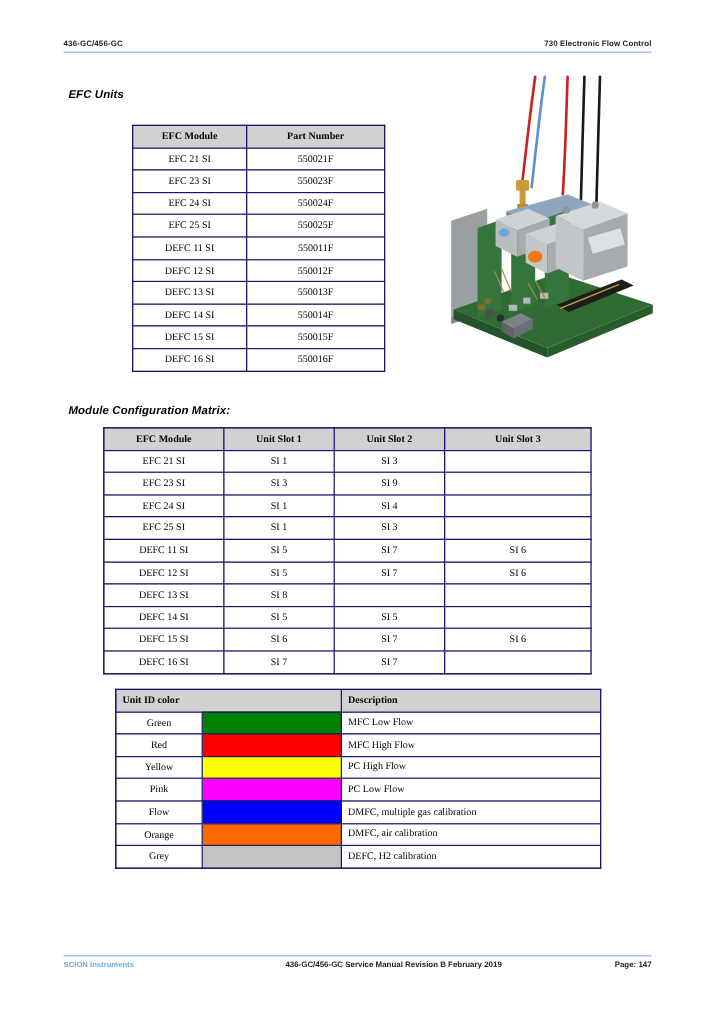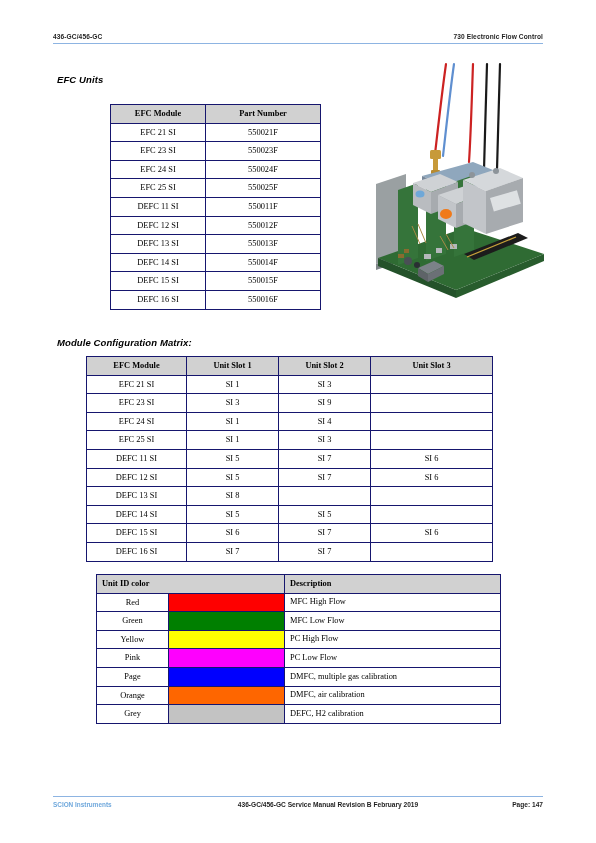--- a/index.html
+++ b/index.html
@@ -397,41 +397,41 @@
       <col class="c-desc">
   </colgroup>
   <thead>
     <tr>
       <th class="th-colorgroup" colspan="2">Unit ID color</th>
       <th class="th-desc">Description</th>
     </tr>
   </thead>
   <tbody id="unit-colors-body">
       <tr>
+        <td class="cell-name">Green</td>
+        <td class="cell-swatch" style="background: rgb(0, 127, 0);"></td>
+        <td class="cell-desc">MFC Low Flow</td>
+      </tr>
+      <tr>
         <td class="cell-name">Red</td>
         <td class="cell-swatch" style="background: rgb(254, 0, 0);"></td>
         <td class="cell-desc">MFC High Flow</td>
       </tr>
       <tr>
-        <td class="cell-name">Green</td>
-        <td class="cell-swatch" style="background: rgb(0, 127, 0);"></td>
-        <td class="cell-desc">MFC Low Flow</td>
-      </tr>
-      <tr>
         <td class="cell-name">Yellow</td>
         <td class="cell-swatch" style="background: rgb(254, 254, 0);"></td>
         <td class="cell-desc">PC High Flow</td>
       </tr>
       <tr>
         <td class="cell-name">Pink</td>
         <td class="cell-swatch" style="background: rgb(254, 0, 254);"></td>
         <td class="cell-desc">PC Low Flow</td>
       </tr>
       <tr>
-        <td class="cell-name">Page</td>
+        <td class="cell-name">Flow</td>
         <td class="cell-swatch" style="background: rgb(0, 0, 254);"></td>
         <td class="cell-desc">DMFC, multiple gas calibration</td>
       </tr>
       <tr>
         <td class="cell-name">Orange</td>
         <td class="cell-swatch" style="background: rgb(254, 102, 0);"></td>
         <td class="cell-desc">DMFC, air calibration</td>
       </tr>
       <tr>
         <td class="cell-name">Grey</td>

